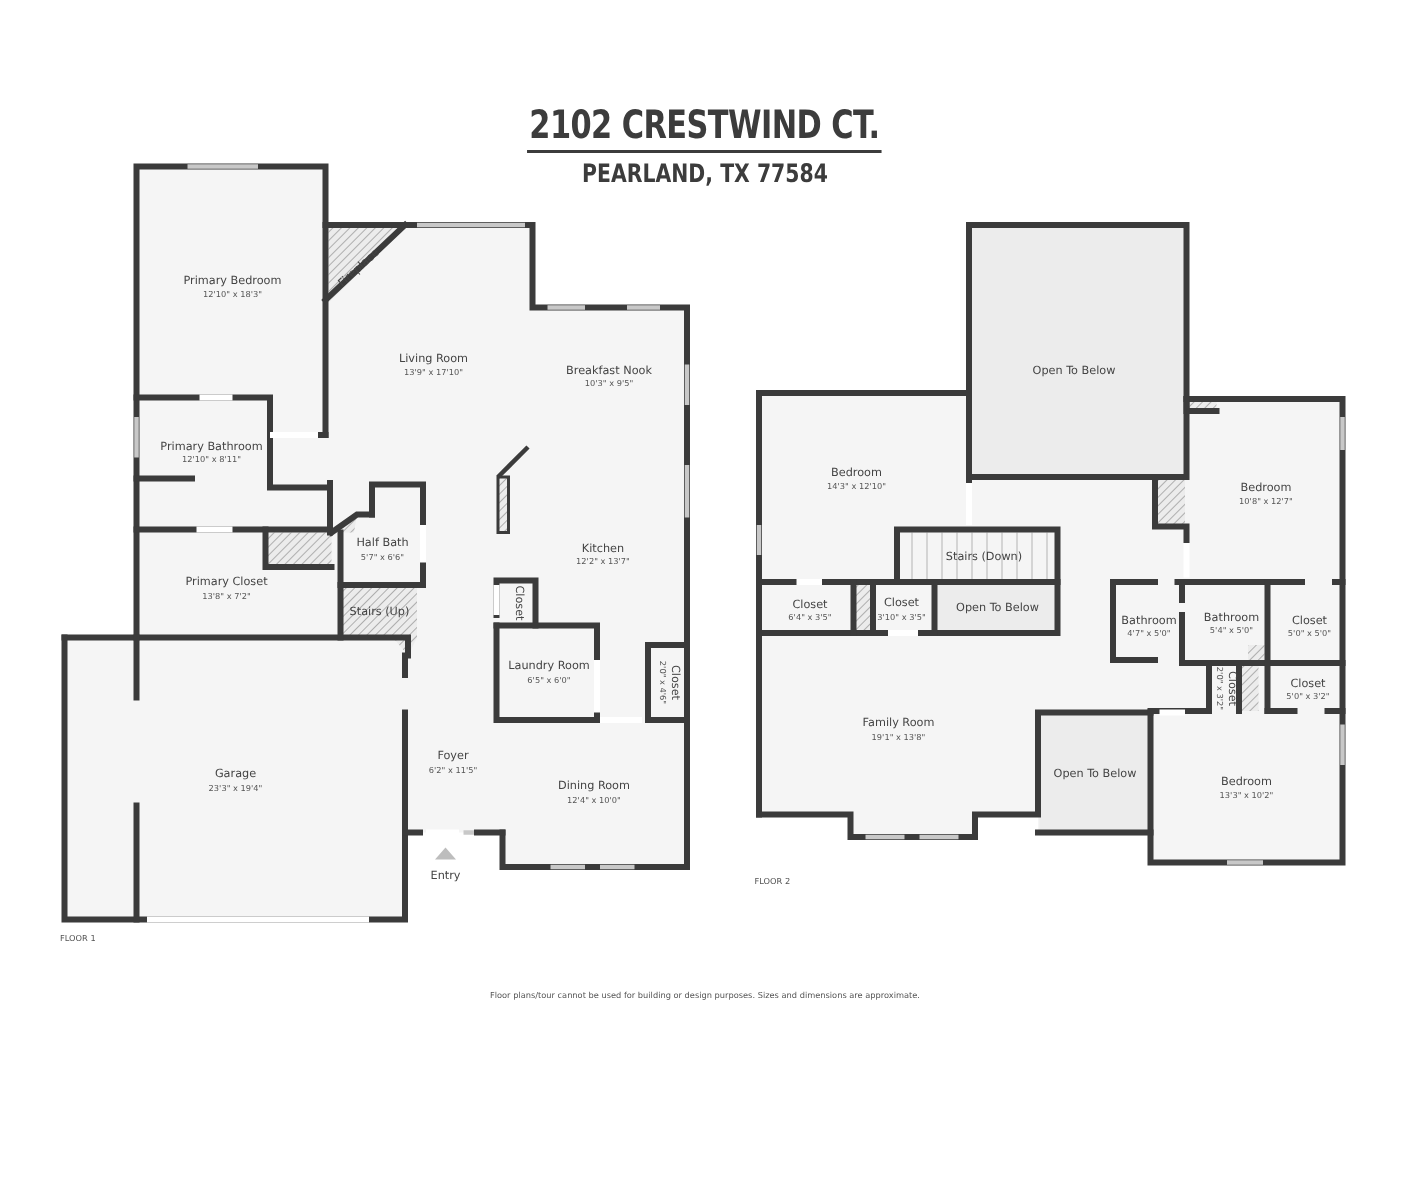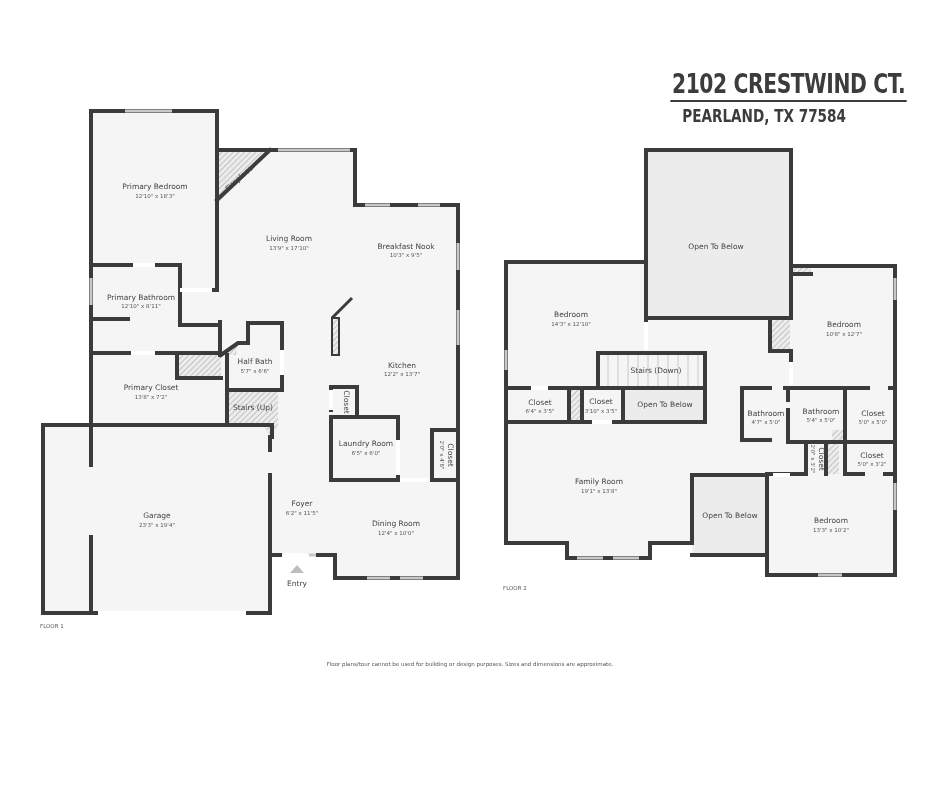--- a/index.html
+++ b/index.html
@@ -1,17 +1,17 @@
 <!DOCTYPE html>
 <html><head>
 <meta charset="utf-8">
 <style>
   html, body { margin: 0; padding: 0; background: #ffffff; }
   body { width: 940px; height: 788px; position: relative; overflow: hidden; font-family: "Liberation Sans", "DejaVu Sans", sans-serif; }
-  .title-wrap { position: absolute; left: 0; top: 70px; width: 940px; text-align: right; }
+  .title-wrap { position: absolute; left: 0; top: 70px; width: 940px; text-align: center; }
   .title { display: inline-block; font-family: "DejaVu Sans", sans-serif; font-weight: bold; font-size: 26px; color: #3c3c3c; letter-spacing: -0.5px; transform: scaleX(0.78); transform-origin: center; line-height: 28px; border-bottom: 2px solid #3c3c3c; padding: 0 2px 2px 2px; }
   .subtitle { display: block; font-family: "DejaVu Sans", sans-serif; font-weight: bold; font-size: 17px; color: #3c3c3c; transform: scaleX(0.8); transform-origin: center; margin-top: 4px; }
   svg { position: absolute; left: 0; top: 0; }
   .room { fill: #f5f5f5; }
   .otb { fill: #ececec; }
   .wall { stroke: #3b3b3b; stroke-width: 4; fill: none; stroke-linecap: square; }
   .thin { stroke: #3b3b3b; stroke-width: 3; fill: none; }
   .win { stroke: #c8c8c8; stroke-width: 3; fill: none; }
   .door { stroke: #ffffff; stroke-width: 4; fill: none; }
   .name { font-family: "DejaVu Sans", sans-serif; font-size: 7.5px; fill: #444; text-anchor: middle; }

